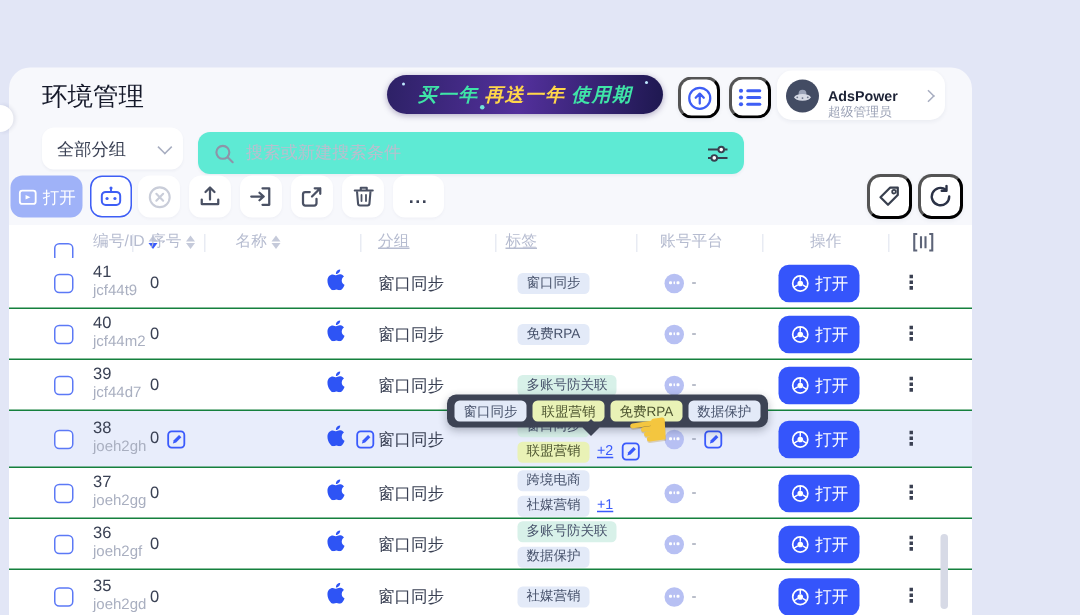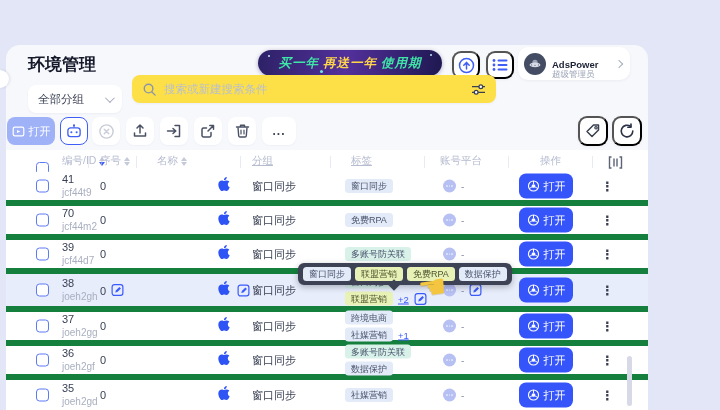--- a/index.html
+++ b/index.html
@@ -4,21 +4,21 @@
 <style>
   * { margin:0; padding:0; box-sizing:border-box; }
   html,body { width:720px; height:410px; overflow:hidden; }
   body { position:relative; background:#e2e6f6; font-family:"Liberation Sans","DejaVu Sans",sans-serif; color:#2b3042; }
 
   
   .topband { position:absolute; left:0; top:0; width:720px; height:45px; background:#e2e6f6; }
   .content { position:absolute; left:6px; top:45px; width:642px; height:365px; background:#f7f8fc; border-radius:14px 14px 0 0; }
   .edge-handle { position:absolute; left:0; top:70px; width:9px; height:18px; background:#fff; border-radius:0 10px 10px 0; box-shadow:1px 0 3px rgba(30,40,90,.12); }
 
-  .page-title { position:absolute; left:28px; top:53px; font-size:17px; font-weight:700; color:#15192a; }
+  .page-title { position:absolute; left:28px; top:53px; font-size:17px; font-weight:400; color:#15192a; }
 
   
   .banner { position:absolute; left:258px; top:50px; width:184px; height:26px; border-radius:14px;
     background:linear-gradient(95deg,#2d2166 0%,#53309c 48%,#1e1850 100%);
     display:flex; align-items:center; justify-content:center; gap:4px; overflow:hidden;
     box-shadow:0 1px 4px rgba(40,20,90,.35); }
   .banner b { font-style:italic; font-weight:700; font-size:12.5px; letter-spacing:1px; white-space:nowrap; }
   .banner .t1,.banner .t3 { color:#3fe4a7; }
   .banner .t2 { color:#ffd64a; }
   .banner i.star { position:absolute; border-radius:50%; background:#bfe9ff; }
@@ -35,21 +35,21 @@
   .user-meta { flex:1; line-height:1.1; }
   .user-name { font-size:9.5px; font-weight:700; color:#1c2235;margin-top:12px; }
   .user-role { font-size:8.5px; color:#9aa1b5; }
   .chev-right { width:6px; height:6px; border-top:1.5px solid #a7adc0; border-right:1.5px solid #a7adc0; transform:rotate(45deg); flex:none; }
   .chev-down { width:7px; height:7px; border-right:1.5px solid #a7adc0; border-bottom:1.5px solid #a7adc0; transform:rotate(45deg) translateY(-2px); }
 
   
   .group-select { position:absolute; left:28px; top:85px; width:94px; height:28px; background:#fff; border-radius:8px;
     display:flex; align-items:center; justify-content:space-between; padding:0 10px; font-size:11.5px; color:#3a4154;
     box-shadow:0 1px 2px rgba(40,50,90,.05); }
-  .search-bar { position:absolute; left:132px; top:75px; width:364px; height:28px; background:#fde047; border-radius:8px;
+  .search-bar { position:absolute; left:132px; top:88px; width:364px; height:28px; background:#5eead4; border-radius:8px;
     display:flex; align-items:center; gap:7px; padding:0 10px; box-shadow:0 1px 2px rgba(40,50,90,.05); }
   .search-bar input { flex:1; border:none; outline:none; font-size:11.5px; color:#3a4154; background:transparent; font-family:inherit; }
   .search-bar input::placeholder { color:#b9bfce; }
 
   
   .tb-open { position:absolute; left:7px; top:117px; width:48px; height:28px; border:none; background:#9fb2f8; color:#fff;
     border-radius:8px; display:flex; align-items:center; justify-content:center; gap:4px; font-size:11px; font-family:inherit; }
   .tb-robot { position:absolute; left:60px; top:117px; width:28px; height:28px; background:#fff; border:1.5px solid #3e5ef5;
     border-radius:8px; display:flex; align-items:center; justify-content:center; }
   .tb-ico { position:absolute; top:117px; width:28px; height:28px; background:#fff; border:none; border-radius:8px;
@@ -64,21 +64,21 @@
   .car { width:0; height:0; border-left:3.5px solid transparent; border-right:3.5px solid transparent; }
   .car.up { border-bottom:4px solid #c5cada; }
   .car.dn { border-top:4px solid #c5cada; }
   .car.dn.act { border-top-color:#3a5afc; }
   .hdiv { position:absolute; top:6px; width:1px; height:12px; background:#e8ebf3; }
   .cb { position:absolute; left:30px; top:50%; transform:translateY(-50%); width:13px; height:13px; border:1.6px solid #5c79f6; border-radius:3.5px; background:#fff; }
   .thead .cb { top:12px; transform:none; }
   .colset-ico { position:absolute; left:602px; top:5px; }
 
   .rows { position:relative; }
-  .row { position:relative; border-bottom:6px solid #15803d; background:#fff; }
+  .row { position:relative; border-bottom:1px solid #15803d; background:#fff; }
   .row.hl { background:#e8edfb; }
   .cell { position:absolute; top:50%; transform:translateY(-50%); white-space:nowrap; }
   .id-cell { left:56px; line-height:1.25; }
   .idnum { font-size:11px; color:#3a4154; }
   .idcode { font-size:10px; color:#a9afc0; }
   .seq-cell { left:94px; font-size:11px; color:#3a4154; display:flex; align-items:center; gap:5px; }
   .name-cell { left:212px; display:flex; align-items:center; gap:7px; }
   .group-cell { left:246px; font-size:11px; color:#3a4154; }
   .tags-cell { left:339px; display:flex; flex-direction:column; gap:3px; }
   .tagline { display:flex; align-items:center; gap:5px; }
@@ -260,21 +260,21 @@
     <span class="th" style="left:151px;">
       <span>名称</span>
       <span class="sorter">
           <i class="car up"></i>
           <i class="car dn"></i>
         </span>
     </span>
     <span class="th" style="left:246px;text-decoration:underline;">
         <span>分组</span>
       </span>
-    <span class="th" style="left:345px;text-decoration:underline;">
+    <span class="th" style="left:331px;text-decoration:underline;">
         <span>标签</span>
       </span>
     <span class="th" style="left:434px;">
         <span>账号平台</span>
       </span>
     <span class="th" style="left:534px;">
         <span>操作</span>
       </span>
     <span class="colset-ico">
       <svg width="15" height="13" viewBox="0 0 15 13">
@@ -330,21 +330,21 @@
         <circle cx="8" cy="8" r="2.3" fill="#fff"></circle>
         <path d="M8 1.8 v3.9 M2.6 11.2 l3.4-2 M13.4 11.2 l-3.4-2" stroke="#fff" stroke-width="1.2"></path>
       </svg>
       <span class="openlbl">打开</span>
     </button>
     <span class="kebab">⋮</span>
   </div>
       <div class="row" style="height: 34px;">
     <span class="cb"></span>
     <div class="cell id-cell">
-      <div class="idnum">70</div>
+      <div class="idnum">40</div>
       <div class="idcode">jcf44m2</div>
     </div>
     <div class="cell seq-cell">
       <span class="seqv">0</span>
 
     </div>
     <div class="cell name-cell">
       <span>
         <svg width="12" height="14" viewBox="0 0 814 1000">
               <path fill="#2e54f5" d="M788.1 340.9c-5.8 4.5-108.2 62.2-108.2 190.5 0 148.4 130.3 200.9 134.2 202.2-.6 3.2-20.7 71.9-68.7 141.9-42.8 61.6-87.5 123.1-155.5 123.1s-85.5-39.5-164-39.5c-76.5 0-103.7 40.8-165.9 40.8s-105.6-57-155.5-127C46.7 790.7 0 663 0 541.8c0-194.4 126.4-297.5 250.8-297.5 66.1 0 121.2 43.4 162.7 43.4 39.5 0 101.1-46 176.3-46 28.5 0 130.9 2.6 198.3 99.2zm-234-181.5c31.1-36.9 53.1-88.1 53.1-139.3 0-7.1-.6-14.3-1.9-20.1-50.6 1.9-110.8 33.7-147.1 75.8-28.5 32.4-55.1 83.6-55.1 135.5 0 7.8 1.3 15.6 1.9 18.1 3.2.6 8.4 1.3 13.6 1.3 45.4 0 102.5-30.4 135.5-71.3z"></path>

